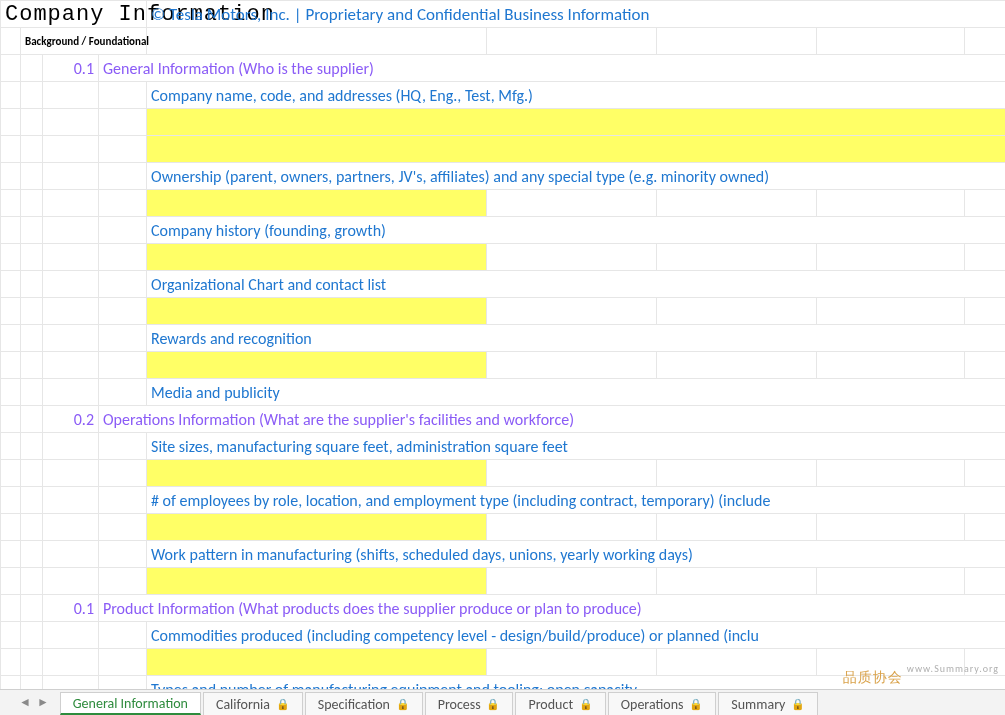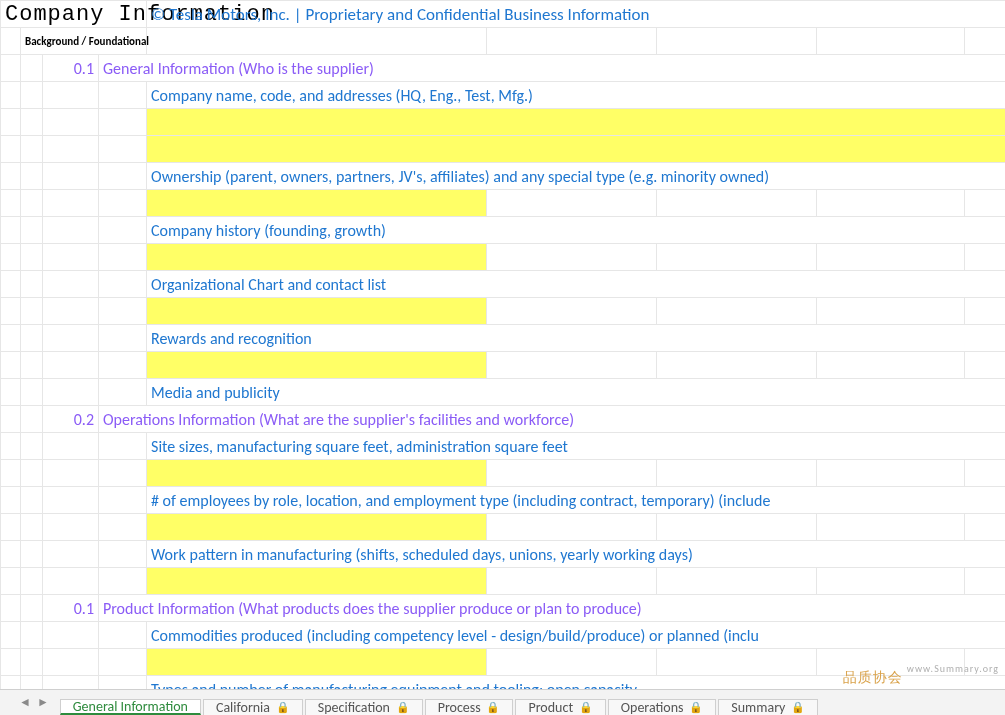--- a/index.html
+++ b/index.html
@@ -22,21 +22,21 @@
   .bold { font-weight: 700; font-size: 11px; }
   .num { text-align: right; padding-right: 6px; }
   .sec { font-size: 16px; color: #8b5cf6; }
   .blue { color: #1f77d0; font-size: 16px; }
   .yellow { background: #ffff66; }
   .cut { overflow: hidden; }
   
   .tabbar { position: absolute; left: 0; bottom: 0; width: 1005px; height: 26px; background: #f3f3f3; border-top: 1px solid #cfcfcf; display: flex; align-items: flex-end; padding-left: 8px; }
   .scroll-ctrl { display: flex; align-items: center; height: 26px; padding: 0 8px; color: #8a8a8a; font-size: 12px; }
   .scroll-ctrl span { margin: 0 3px; }
-  .tab { display: flex; align-items: center; height: 16px; padding: 0 12px; border: 1px solid #cfcfcf; border-bottom: none; margin-right: 2px; background: #f8f8f8; font-size: 14px; color: #555; cursor: pointer; }
+  .tab { display: flex; align-items: center; height: 23px; padding: 0 12px; border: 1px solid #cfcfcf; border-bottom: none; margin-right: 2px; background: #f8f8f8; font-size: 14px; color: #555; cursor: pointer; }
   .tab.active { background: #fff; color: #2e8b3d; border-bottom: 2px solid #2e8b3d; font-weight: 500; }
   .lock { font-size: 11px; margin-left: 6px; color: #999; }
   .watermark { position: absolute; right: 6px; bottom: 28px; font-size: 10px; color: #b0b0b0; letter-spacing: 1px; display:flex; align-items:center; gap:4px;}
   .wm-chars { font-size: 14px; color: #d9a24a; margin-top: 19px; }
 </style>
 </head>
 <body>
 
 <div class="sheet">
   <table class="grid">

